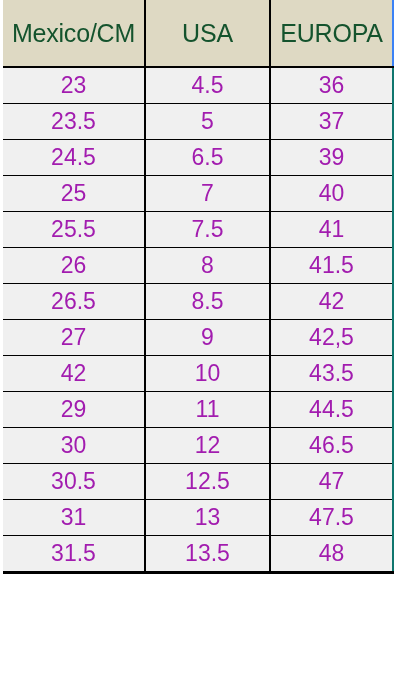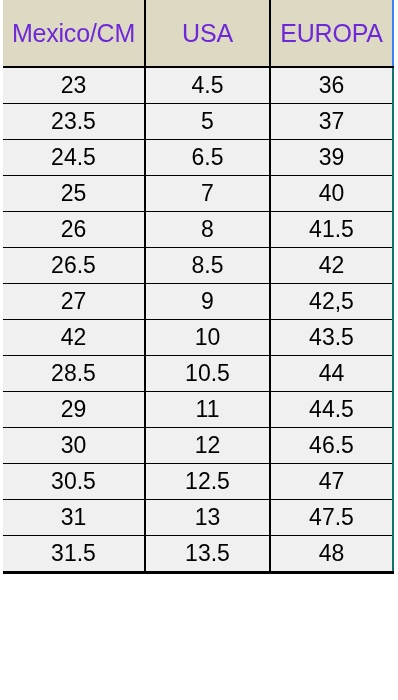--- a/index.html
+++ b/index.html
@@ -37,40 +37,40 @@
   col.c-usa    { width: 125px; }
   col.c-europa { width: 123px; }
 
   thead tr.header-row {
     background: #ded9c3;
   }
 
   th.header-cell {
     height: 66px;
     background: #ded9c3;
-    color: #6d28d9;
+    color: #14532d;
     font-weight: 400;
     font-size: 25px;
     line-height: 1;
     text-align: center;
     vertical-align: middle;
     padding: 0 2px;
     border-right: 2px solid #000000;
     border-bottom: 2px solid #000000;
     white-space: nowrap;
     letter-spacing: -0.2px;
   }
   th.header-cell:last-child {
     border-right: 2px solid #3b82f6;
   }
 
   td.data-cell {
     height: 35px;
     background: #f0f0f0;
-    color: #000000;
+    color: #a21caf;
     font-weight: 400;
     font-size: 23px;
     line-height: 1;
     text-align: center;
     vertical-align: middle;
     padding: 0 2px;
     border-right: 2px solid #000000;
     border-bottom: 1px solid #000000;
     white-space: nowrap;
   }
@@ -115,43 +115,43 @@
           <td class="data-cell">24.5</td>
           <td class="data-cell">6.5</td>
           <td class="data-cell">39</td>
         </tr>
         <tr class="data-row">
           <td class="data-cell">25</td>
           <td class="data-cell">7</td>
           <td class="data-cell">40</td>
         </tr>
         <tr class="data-row">
+          <td class="data-cell">25.5</td>
+          <td class="data-cell">7.5</td>
+          <td class="data-cell">41</td>
+        </tr>
+        <tr class="data-row">
           <td class="data-cell">26</td>
           <td class="data-cell">8</td>
           <td class="data-cell">41.5</td>
         </tr>
         <tr class="data-row">
           <td class="data-cell">26.5</td>
           <td class="data-cell">8.5</td>
           <td class="data-cell">42</td>
         </tr>
         <tr class="data-row">
           <td class="data-cell">27</td>
           <td class="data-cell">9</td>
           <td class="data-cell">42,5</td>
         </tr>
         <tr class="data-row">
           <td class="data-cell">42</td>
           <td class="data-cell">10</td>
           <td class="data-cell">43.5</td>
-        </tr>
-        <tr class="data-row">
-          <td class="data-cell">28.5</td>
-          <td class="data-cell">10.5</td>
-          <td class="data-cell">44</td>
         </tr>
         <tr class="data-row">
           <td class="data-cell">29</td>
           <td class="data-cell">11</td>
           <td class="data-cell">44.5</td>
         </tr>
         <tr class="data-row">
           <td class="data-cell">30</td>
           <td class="data-cell">12</td>
           <td class="data-cell">46.5</td>

